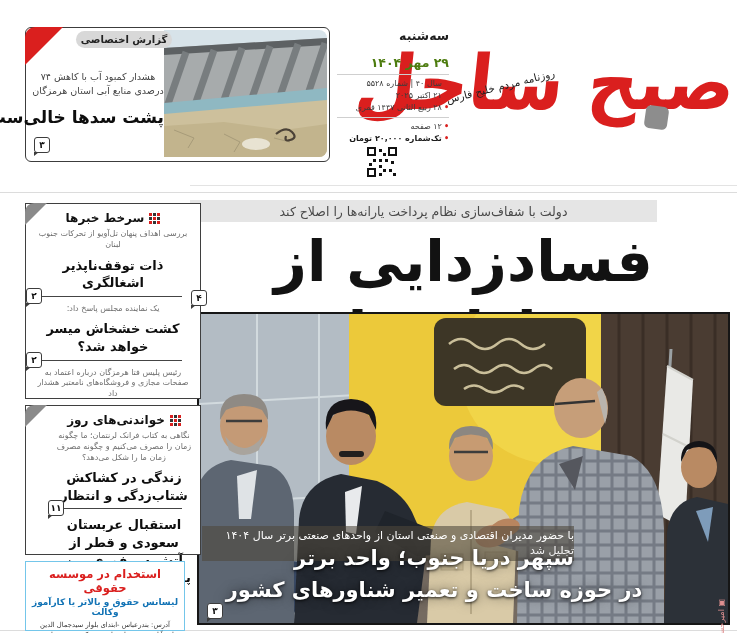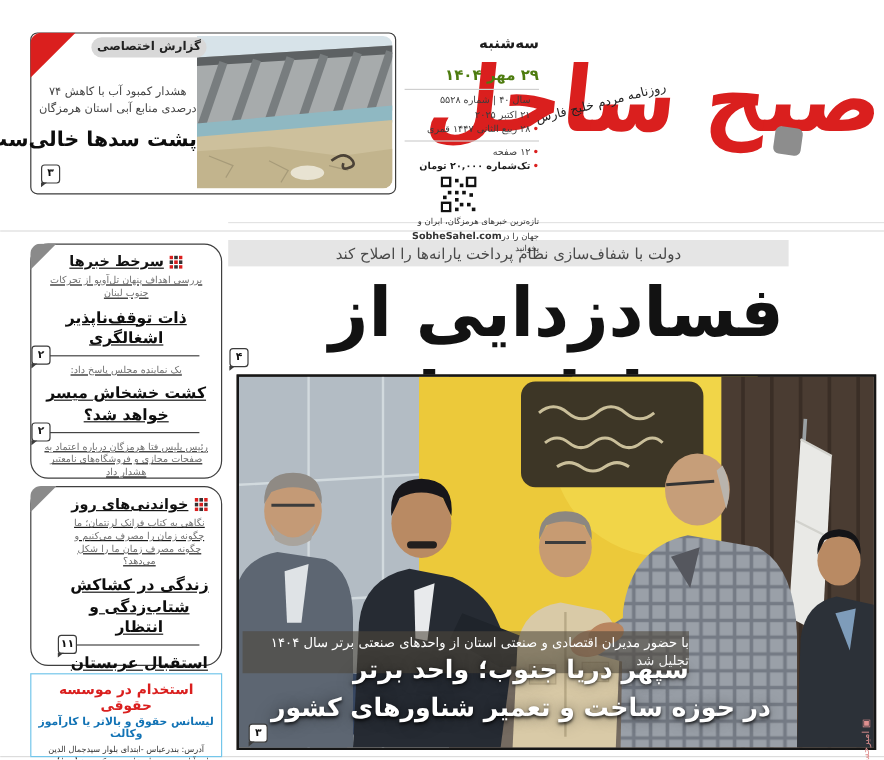--- a/index.html
+++ b/index.html
@@ -57,22 +57,22 @@
       box-sizing:border-box;background:#6b625a;z-index:2;}
   .photo svg{display:block;}
   .photo-kicker{position:absolute;left:3px;top:212px;max-width:372px;background:rgba(78,70,58,.58);
       color:#fff;font-size:11px;padding:2px 0;line-height:1.4;}
   .photo-headline{position:absolute;left:0;bottom:16px;width:470px;text-align:center;color:#fff;
       font-weight:bold;font-size:21px;line-height:1.55;text-shadow:0 1px 3px rgba(0,0,0,.85),0 0 12px rgba(0,0,0,.5);}
   .photo-credit{position:absolute;right:2px;bottom:24px;color:#e09090;font-size:8px;
       transform:rotate(-90deg);transform-origin:right bottom;white-space:nowrap;}
 
   
-  .sbox{position:absolute;left:25px;width:160px;border:1.5px solid #3f3f3f;border-radius:15px;background:#fff;
-      box-sizing:border-box;padding:4px 6px 2px;z-index:3;text-decoration:underline;}
+  .sbox{position:absolute;left:25px;width:176px;border:1.5px solid #3f3f3f;border-radius:0;background:#fff;
+      box-sizing:border-box;padding:4px 6px 2px;z-index:3;}
   .sbox-fold{position:absolute;top:-1px;left:-1px;width:22px;height:22px;background:#8a8a8a;
       clip-path:polygon(0 0,100% 0,0 100%);border-top-left-radius:9px;}
   .sb-head{display:flex;align-items:center;justify-content:center;gap:5px;font-weight:bold;
       font-size:12px;color:#111;padding:3px 0 4px;}
   .sb-item{text-align:center;}
   .sb-kicker{font-size:8px;color:#6d6d6d;line-height:1.35;}
   .sb-headline{font-size:13px;font-weight:bold;color:#0e0e0e;line-height:1.35;margin-top:6px;}
   .sb-sep{position:relative;border-bottom:1.5px solid #444;margin:4px 12px 7px 2px;}
   .sb-sep .badge{left:-8px;top:-8px;}
 
@@ -124,25 +124,20 @@
           <rect x="24" y="14" width="3" height="3"></rect>
           <rect x="12" y="18" width="3" height="3"></rect>
         <rect x="16" y="22" width="3" height="3"></rect>
           <rect x="22" y="22" width="3" height="3"></rect>
           <rect x="26" y="26" width="3" height="3"></rect>
         <rect x="12" y="26" width="3" height="3"></rect>
           <rect x="6" y="12" width="3" height="3"></rect>
           <rect x="2" y="16" width="3" height="3"></rect>
       </g>
     </svg>
-    <div class="db-footer">
-      <span>تازه‌ترین خبرهای هرمزگان، ایران و</span><br>
-      <span>جهان را در</span><b>SobheSahel.com</b><br>
-      <span>بخوانید</span>
-    </div>
   </div>
 
   <div class="feature">
     <div class="feature-img">
       <svg width="163" height="127" viewBox="0 0 163 127">
         <rect width="163" height="45" fill="#d7e3e9"></rect>
         <path d="M0,18 L163,8 L163,62 L0,76 Z" fill="#a7abac"></path>
         <path d="M0,18 L163,8 L163,15 L0,25 Z" fill="#5d6163"></path>
         <g stroke="#787d7f" stroke-width="7">
           <line x1="4" y1="74" x2="22" y2="22"></line>

